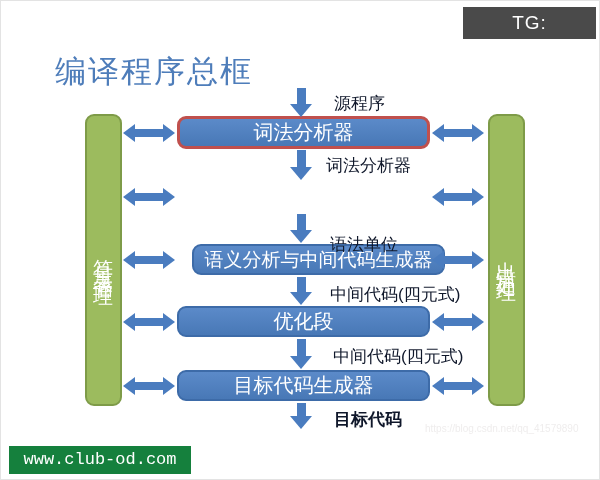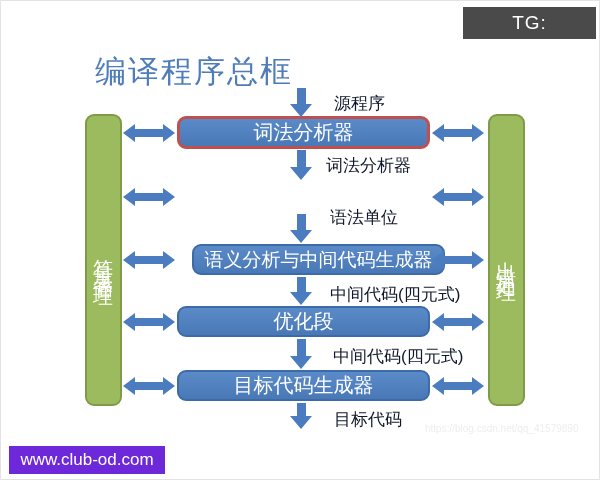--- a/index.html
+++ b/index.html
@@ -23,21 +23,20 @@
     background: #4a4a4a; color: #ffffff;
     font-size: 19px; line-height: 32px; text-align: center;
     letter-spacing: 1px;
   }
 
   
   .title {
     position: absolute; left: 54px; top: 50px;
     font-size: 31px; color: #4e7dba; font-weight: 500;
     letter-spacing: 2px;
-    margin-left: 40px;
   }
 
   
   .side-bar {
     position: absolute; top: 113px;
     width: 37px; height: 292px;
     background: #9cbb5e;
     border: 2px solid #7e9b48;
     border-radius: 9px;
     color: #ffffff;
@@ -121,37 +120,37 @@
   .row-3 { top: 250px; }
   .row-4 { top: 312px; }
   .row-5 { top: 376px; }
 
   
   .flow-label {
     position: absolute; color: #0f172a; font-size: 17px; white-space: nowrap;
   }
   .fl-0 { left: 333px; top: 91px; }
   .fl-1 { left: 325px; top: 153px; }
-  .fl-2 { left: 329px; top: 205px; font-family: Liberation Mono, monospace; }
+  .fl-2 { left: 329px; top: 232px; font-family: Liberation Mono, monospace; }
   .fl-3 { left: 329px; top: 282px; }
   .fl-4 { left: 332px; top: 344px; }
-  .fl-5 { left: 333px; top: 407px; }
+  .fl-5 { left: 333px; top: 407px; font-weight: bold; }
 
   
   .watermark {
     position: absolute; left: 424px; top: 422px;
     color: #efeded; font-size: 10px; white-space: nowrap;
   }
 
   
   .footer-badge {
     position: absolute; left: 8px; top: 445px;
-    width: 156px; height: 28px;
-    background: #6d28d9; color: #ffffff;
-    font-size: 17px; line-height: 28px; text-align: center;
+    width: 182px; height: 28px;
+    background: #15803d; color: #ffffff;
+    font-size: 17px; line-height: 28px; text-align: center; font-family: Liberation Mono, monospace;
   }
 </style>
 </head>
 <body>
 
 <div class="canvas">
 
   <div class="tg-badge">TG: MYYJJPP</div>
 
   <div class="title">编译程序总框</div>

